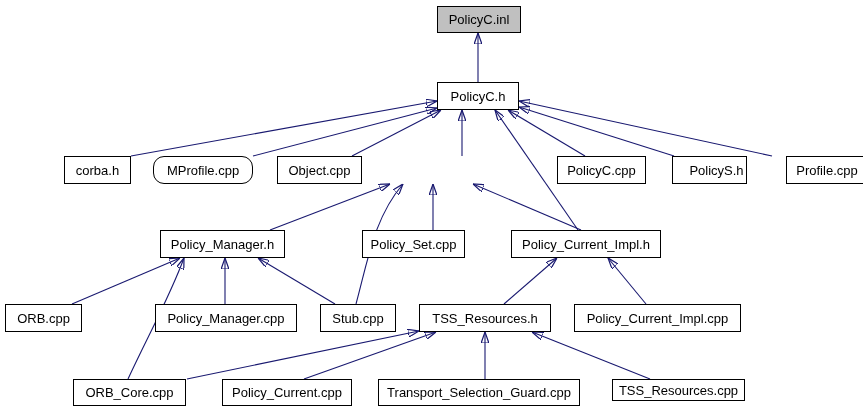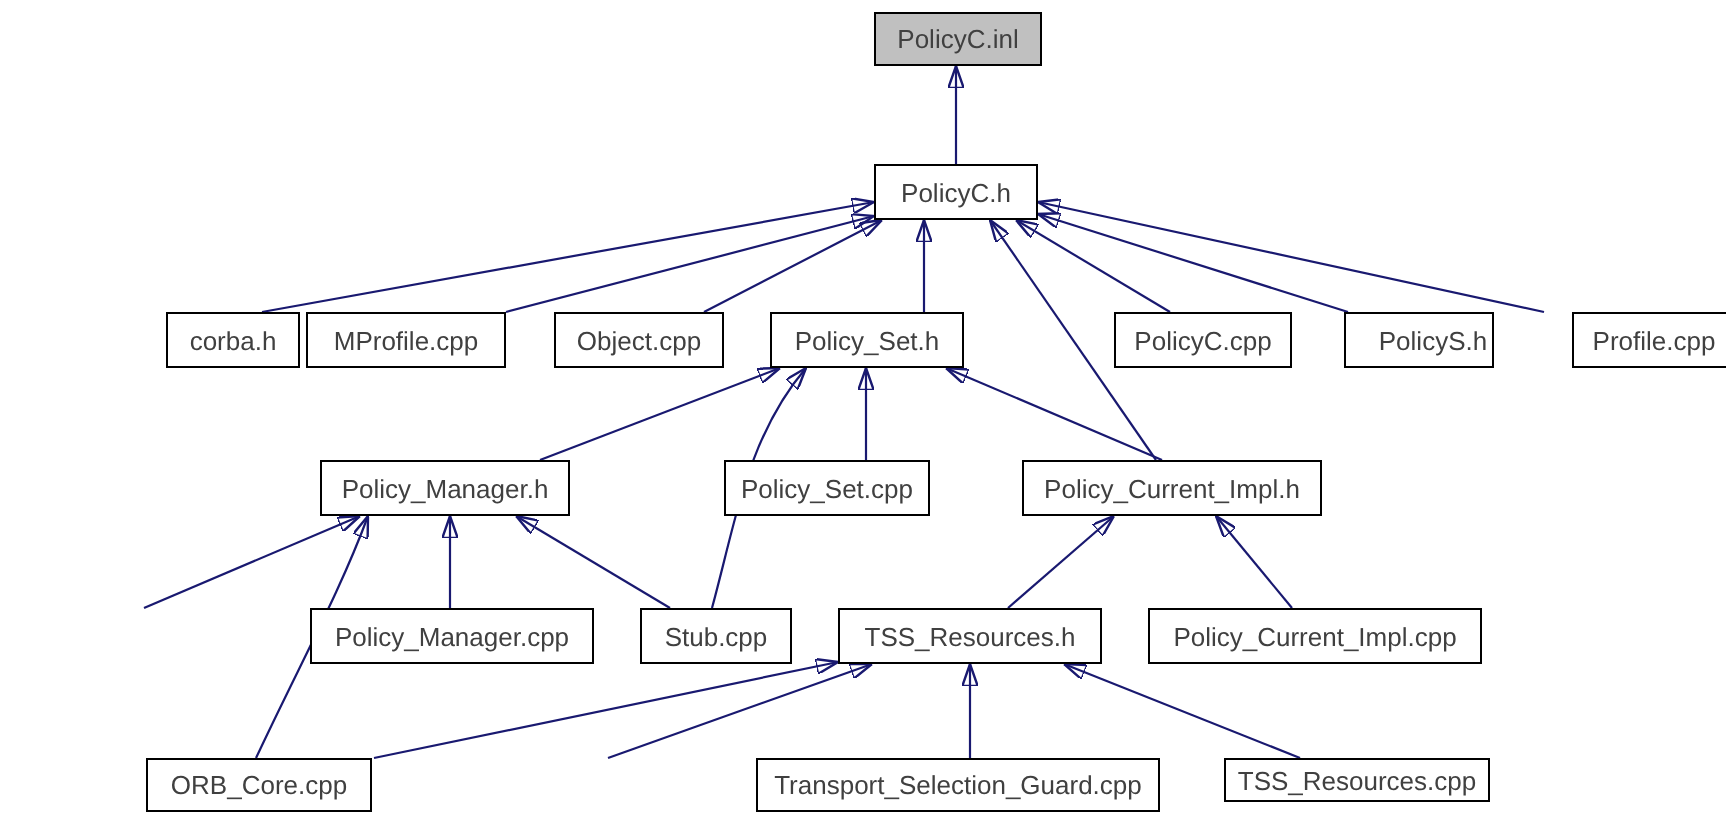--- a/index.html
+++ b/index.html
@@ -1,21 +1,21 @@
 <!DOCTYPE html>
 <html><head>
 <meta charset="utf-8">
 <style>
   html,body{margin:0;padding:0;background:#ffffff;}
   #canvas{position:relative;width:863px;height:411px;background:#ffffff;overflow:hidden;
           font-family:"Liberation Sans",sans-serif;}
   #edges{position:absolute;left:0;top:0;width:863px;height:411px;}
   #edges path{fill:none;stroke:#191970;stroke-width:1.1;}
   .node{position:absolute;box-sizing:border-box;border:1px solid #000000;background:#ffffff;
-        color:#404040;font-size:13px;display:flex;align-items:center;justify-content:center;
+        color:#000000;font-size:13px;display:flex;align-items:center;justify-content:center;
         white-space:nowrap;cursor:pointer;}
   .node.root{background:#c0c0c0;cursor:default;}
 </style>
 </head>
 <body>
 
 <div id="canvas">
 
   <svg id="edges" xmlns="http://www.w3.org/2000/svg">
     <defs>
@@ -44,34 +44,35 @@
     <path marker-end="url(#arrow)" d="M128,379 C150,332 170,296 184,258"></path>
     <path marker-end="url(#arrow)" d="M187,379 L419,331"></path>
     <path marker-end="url(#arrow)" d="M304,379 L436,332"></path>
     <path marker-end="url(#arrow)" d="M485,379 L485,332"></path>
     <path marker-end="url(#arrow)" d="M650,379 L532,332"></path>
   </svg>
 
   <div class="node root" style="left:437px;top:6px;width:84px;height:27px;">PolicyC.inl</div>
   <div class="node" style="left:437px;top:82px;width:82px;height:28px;">PolicyC.h</div>
 
-  <div class="node" style="left:64px;top:156px;width:67px;height:28px;margin-left:19px;">corba.h</div>
-  <div class="node" style="left:153px;top:156px;width:100px;height:28px;">MProfile.cpp</div>
+  <div class="node" style="left:64px;top:156px;width:67px;height:28px;">corba.h</div>
+  <div class="node" style="left:153px;top:156px;width:100px;height:28px;border-radius:11px;">MProfile.cpp</div>
   <div class="node" style="left:277px;top:156px;width:85px;height:28px;">Object.cpp</div>
-  <div class="node" style="left:385px;top:156px;width:97px;height:28px;">Policy_Set.h</div>
   <div class="node" style="left:557px;top:156px;width:89px;height:28px;">PolicyC.cpp</div>
   <div class="node" style="left:672px;top:156px;width:75px;height:28px;padding-left:14px;">PolicyS.h</div>
   <div class="node" style="left:770px;top:156px;width:82px;height:28px;margin-left:16px;">Profile.cpp</div>
 
   <div class="node" style="left:160px;top:230px;width:125px;height:28px;">Policy_Manager.h</div>
   <div class="node" style="left:362px;top:230px;width:103px;height:28px;">Policy_Set.cpp</div>
   <div class="node" style="left:511px;top:230px;width:150px;height:28px;">Policy_Current_Impl.h</div>
 
+  <div class="node" style="left:5px;top:304px;width:77px;height:28px;">ORB.cpp</div>
   <div class="node" style="left:155px;top:304px;width:142px;height:28px;">Policy_Manager.cpp</div>
   <div class="node" style="left:320px;top:304px;width:76px;height:28px;">Stub.cpp</div>
   <div class="node" style="left:419px;top:304px;width:132px;height:28px;">TSS_Resources.h</div>
   <div class="node" style="left:574px;top:304px;width:167px;height:28px;">Policy_Current_Impl.cpp</div>
 
   <div class="node" style="left:73px;top:379px;width:113px;height:27px;">ORB_Core.cpp</div>
+  <div class="node" style="left:222px;top:379px;width:130px;height:27px;">Policy_Current.cpp</div>
   <div class="node" style="left:378px;top:379px;width:202px;height:27px;">Transport_Selection_Guard.cpp</div>
   <div class="node" style="left:612px;top:379px;width:133px;height:22px;">TSS_Resources.cpp</div>
 
 </div>
 
 </body></html>

